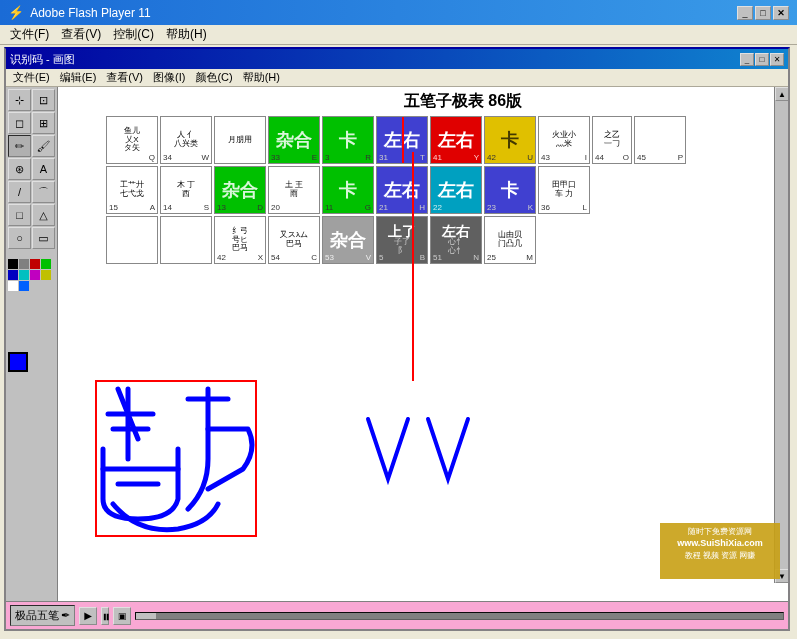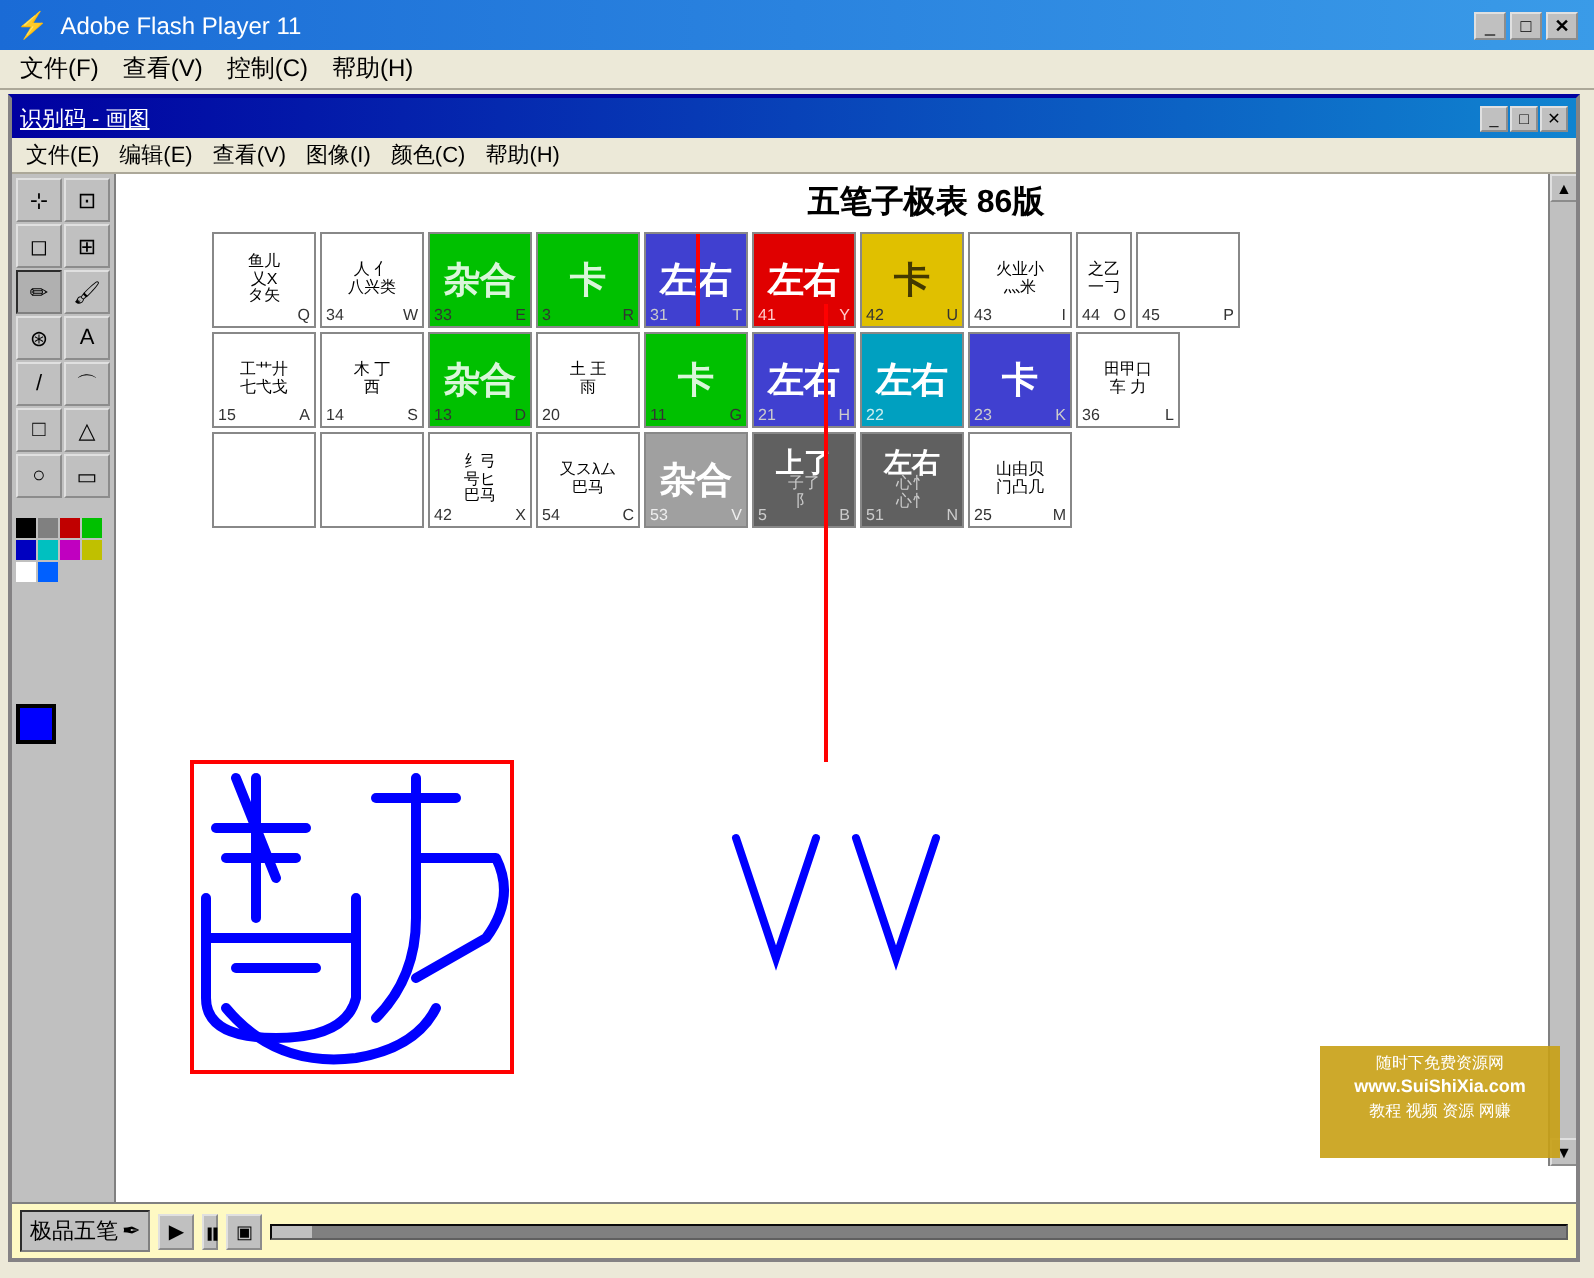--- a/index.html
+++ b/index.html
@@ -57,21 +57,21 @@
 
     .inner-title-bar {
       background: linear-gradient(to right, #0000a0, #1084d0);
       height: 20px;
       display: flex;
       align-items: center;
       padding: 0 4px;
       color: white;
       font-size: 11px;
     }
-    .inner-title-text { flex: 1; text-decoration: underline; }
+    .inner-title-text { flex: 1; }
     .inner-title-btns { display: flex; gap: 1px; }
     .inner-title-btn {
       width: 14px; height: 13px; background: #c0c0c0; border: 1px outset #e0e0e0;
       font-size: 8px; display: flex; align-items: center; justify-content: center; cursor: pointer; color: #000;
     }
 
     .inner-menu-bar {
       background: #ece9d8;
       height: 18px;
       display: flex;
@@ -205,21 +205,21 @@
       height: 100%;
     }
 
     
     .bottom-bar {
       position: absolute;
       bottom: 0;
       left: 0;
       right: 0;
       height: 28px;
-      background: #fef9c3;
+      background: #f9a8d4;
       border-top: 1px solid #808080;
       display: flex;
       align-items: center;
       padding: 0 4px;
       gap: 4px;
     }
 
     .scrollbar-right {
       position: absolute;
       right: 0;
@@ -374,20 +374,23 @@
               <div class="key-chars">鱼儿<br>乂X<br>タ矢</div>
               <div class="key-letter">Q</div>
             </div>
 
             <div class="key-cell bg-white" style="width:52px;">
               <div class="key-chars">人 亻<br>八兴类</div>
               <div class="key-num">34</div>
               <div class="key-letter">W</div>
             </div>
 
+            <div class="key-cell bg-white" style="width:52px;">
+              <div class="key-chars">月朋用<br></div>
+            </div>
 
             <div class="key-cell bg-green" style="width:52px;">
               <div class="key-label">杂合</div>
               <div class="key-num">33</div>
               <div class="key-letter">E</div>
             </div>
 
             <div class="key-cell bg-green" style="width:52px;">
               <div class="key-label">卡</div>
               <div class="key-num">3</div>
@@ -413,21 +416,21 @@
               <div class="key-num">42</div>
               <div class="key-letter">U</div>
             </div>
 
             <div class="key-cell bg-white" style="width:52px;">
               <div class="key-chars">火业小<br>灬米</div>
               <div class="key-num">43</div>
               <div class="key-letter">I</div>
             </div>
 
-            <div class="key-cell bg-white" style="width:28px;">
+            <div class="key-cell bg-white" style="width:40px;">
               <div class="key-chars">之乙<br>一𠃌</div>
               <div class="key-num">44</div>
               <div class="key-letter">O</div>
             </div>
 
             <div class="key-cell bg-white" style="width:52px;">
               <div class="key-num">45</div>
               <div class="key-letter">P</div>
             </div>
           </div>

